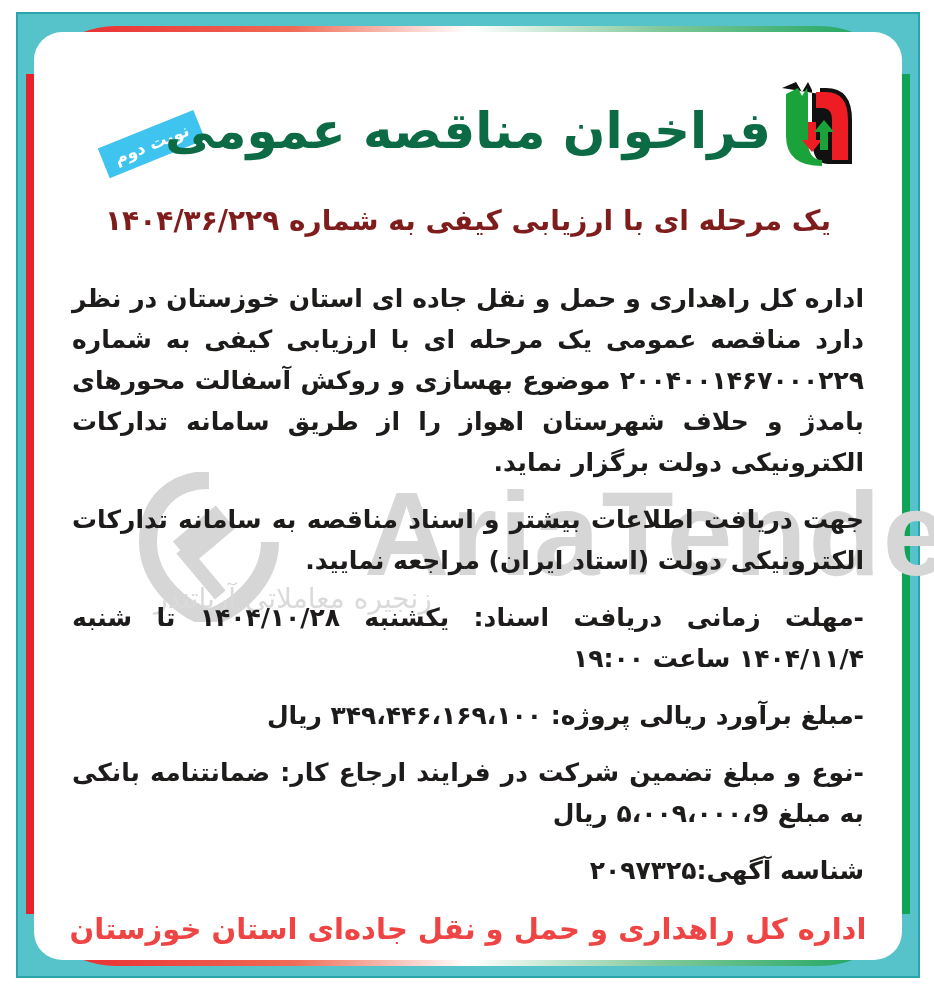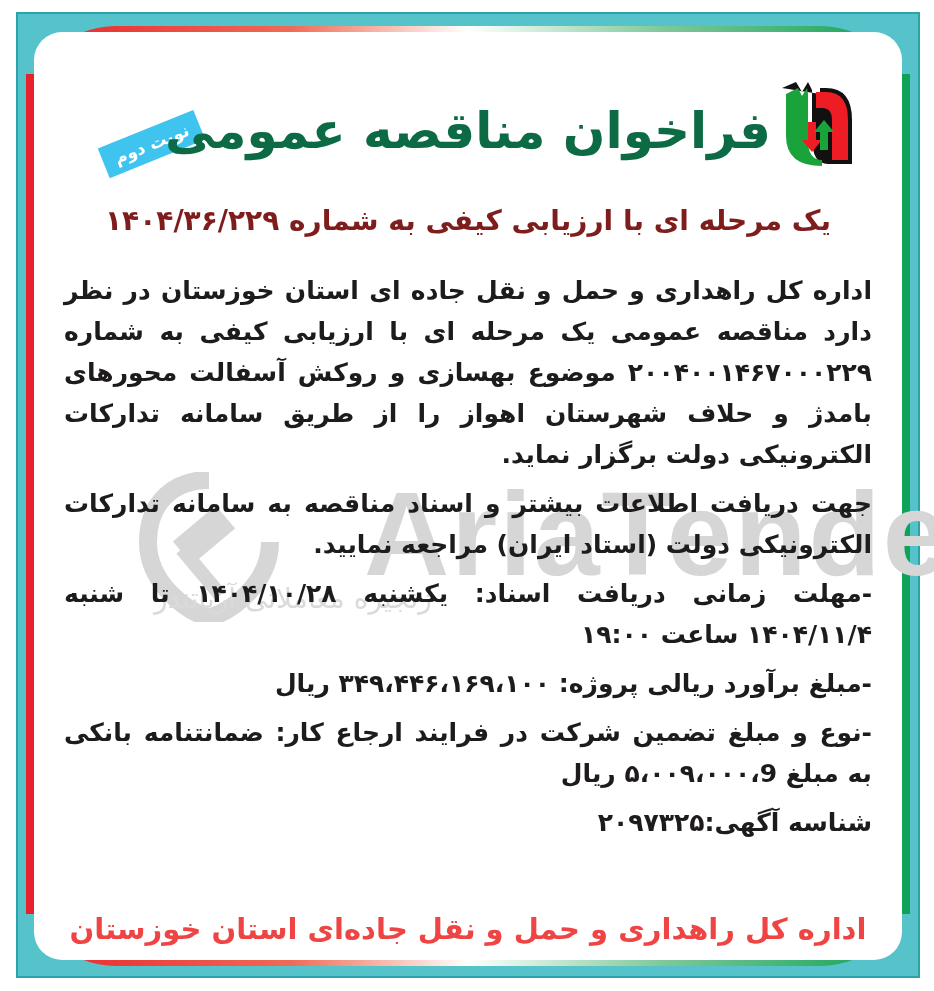--- a/index.html
+++ b/index.html
@@ -61,21 +61,21 @@
     }
     .wm-shield {
       position: absolute; left: 0; top: 0; width: 150px; height: 150px;
     }
 
     .body-text {
       position: absolute; left: 22px; right: 22px; top: 230px;
       direction: rtl; text-align: justify; color: #1e1b1b;
       font-size: 25px; font-weight: bold; line-height: 41px;
     }
-    .body-text p { margin: 8px; }
+    .body-text p { margin: 16px; }
 
     .footer {
       position: absolute; left: 0; right: 0; top: 880px; text-align: center;
       color: #ef4444; font-size: 29px; font-weight: bold; direction: rtl;
     }
   </style>
 </head>
 <body>
 
 <div class="frame">

